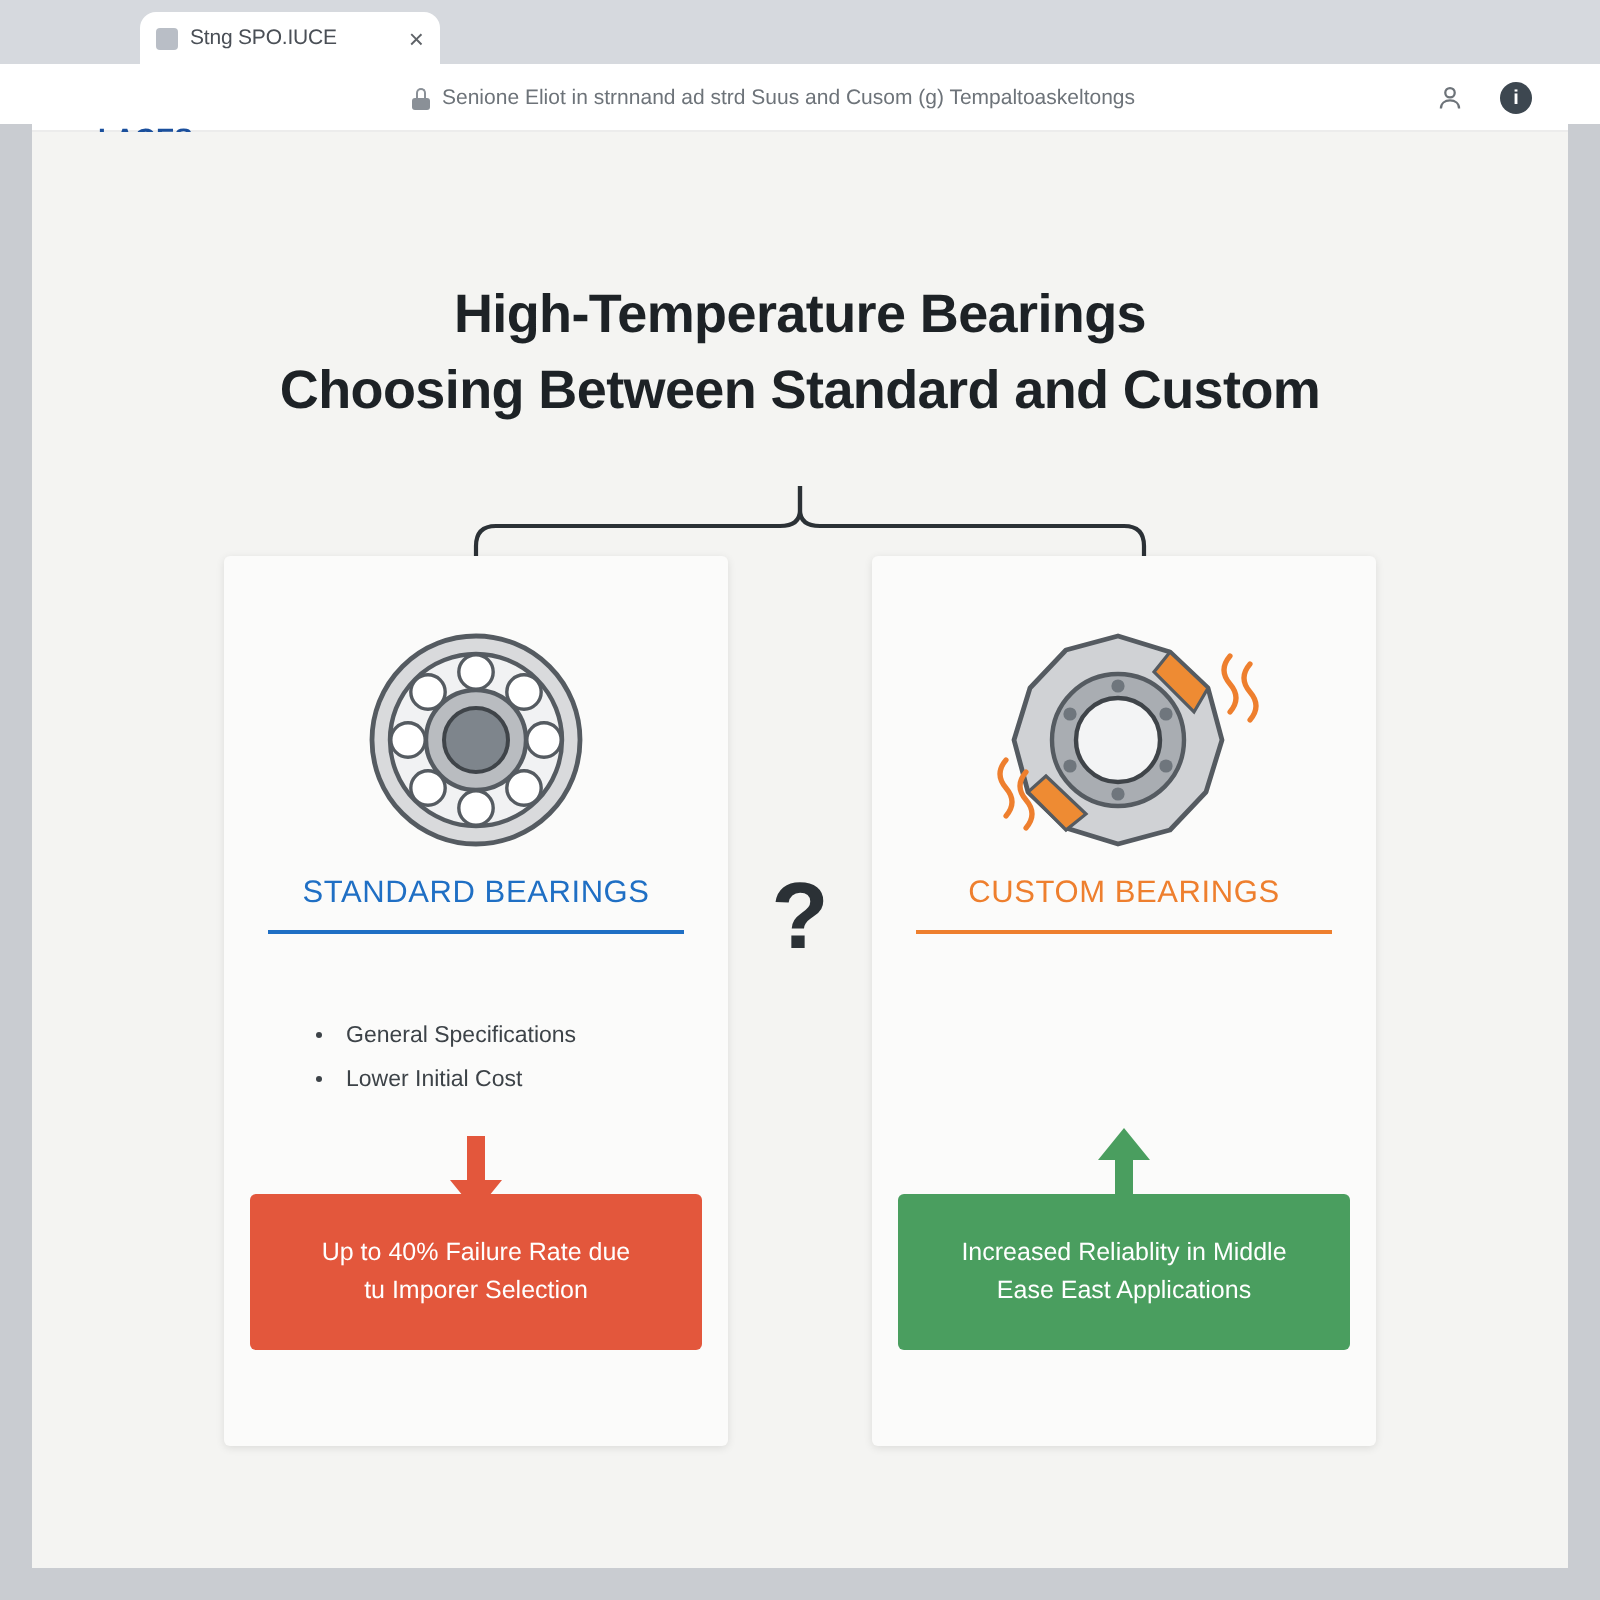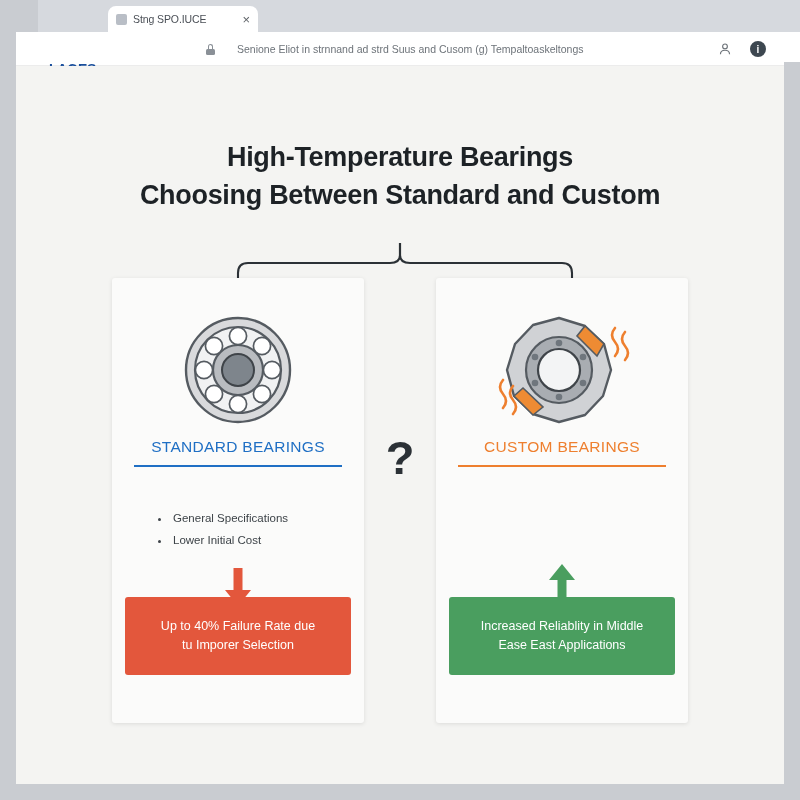--- a/index.html
+++ b/index.html
@@ -9,21 +9,20 @@
     font-family: "Liberation Sans", sans-serif;
     background: #c9ccd1;
     overflow: hidden;
   }
 
   
   .browser {
     position: absolute; left: 0; top: 0;
     width: 800px; height: 752px;
     background: #c9ccd1;
-    padding-left: 38px;
   }
   .tabstrip {
     height: 32px;
     background: #d6d9de;
     display: flex;
     align-items: flex-end;
     padding: 0 8px;
     position: relative;
   }
   .tab {
@@ -119,21 +118,21 @@
   .logo .logo-mark {
     width: 11px; height: 11px;
     border-radius: 50%;
     border: 2.5px solid #1f6fc4;
     border-right-color: transparent;
     transform: rotate(-40deg);
   }
   .header-center {
     position: absolute;
     left: 190px; top: 0; height: 34px;
-    display: flex; align-items: center; gap: 22px;
+    display: flex; align-items: center; gap: 6px;
     font-size: 10.5px; color: #6d7379;
     white-space: nowrap;
   }
   .lock-icon { width: 9px; height: 11px; position: relative; flex:0 0 auto;}
   .lock-icon .body { position:absolute; bottom:0; left:0; width:9px; height:6px; background:#8a9097; border-radius:1.5px;}
   .lock-icon .shackle { position:absolute; top:0; left:2px; width:5px; height:5px; border:1.5px solid #8a9097; border-bottom:none; border-radius:3px 3px 0 0;}
   .header-right {
     position: absolute; right: 18px; top: 0; height: 34px;
     display: flex; align-items: center; gap: 18px;
   }

